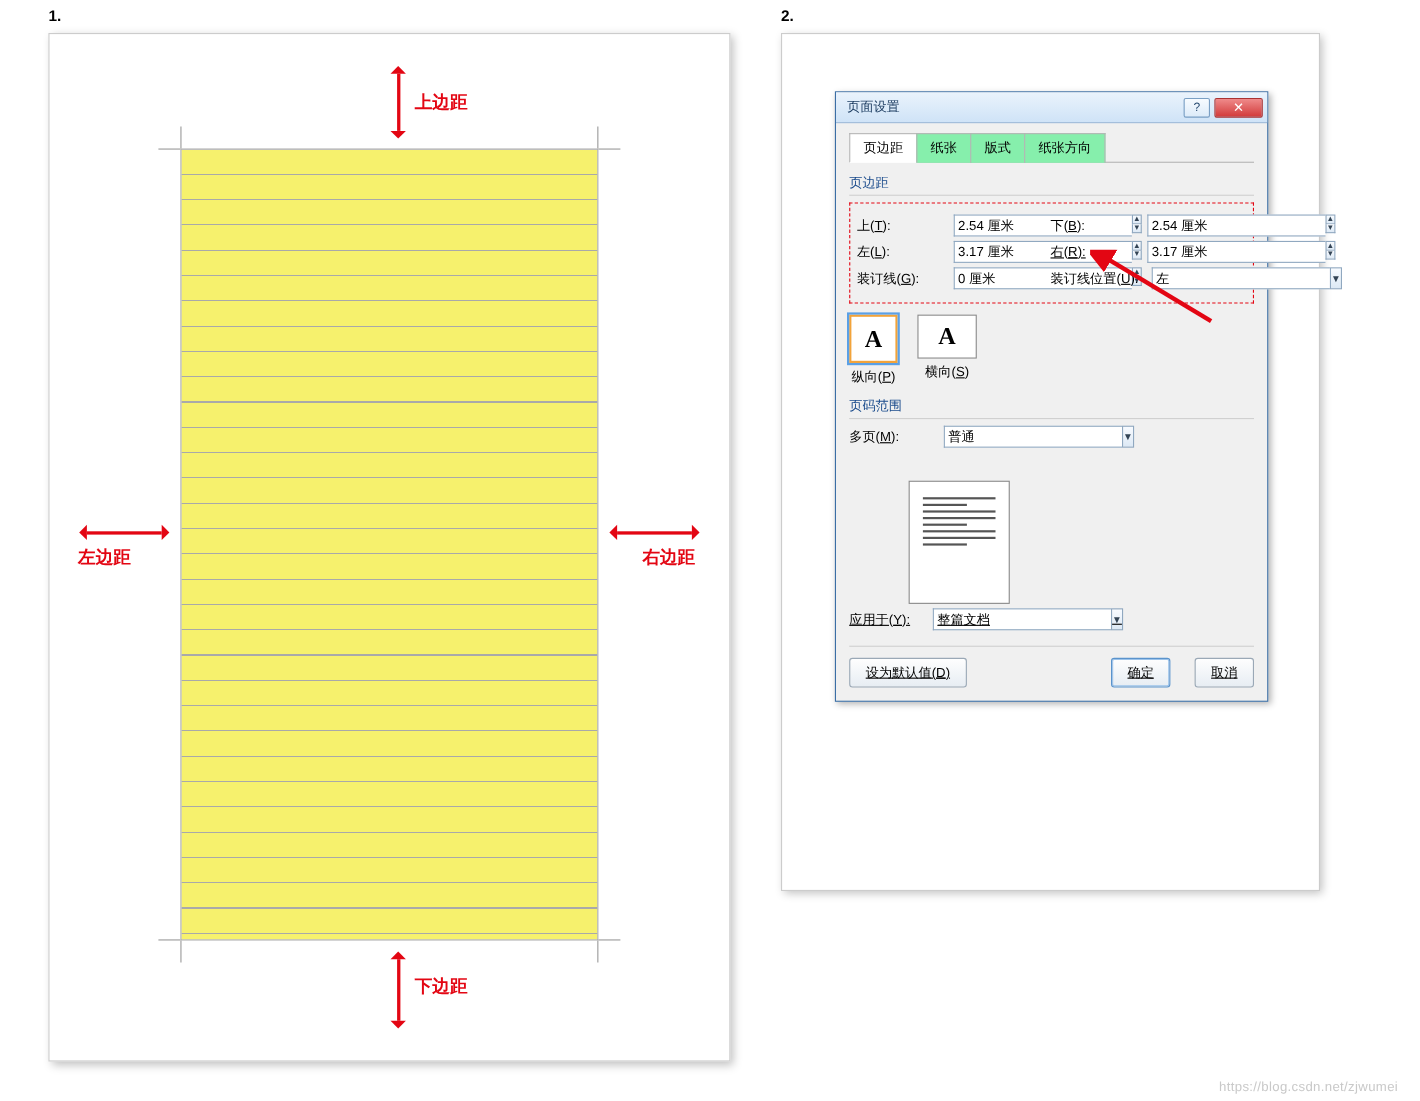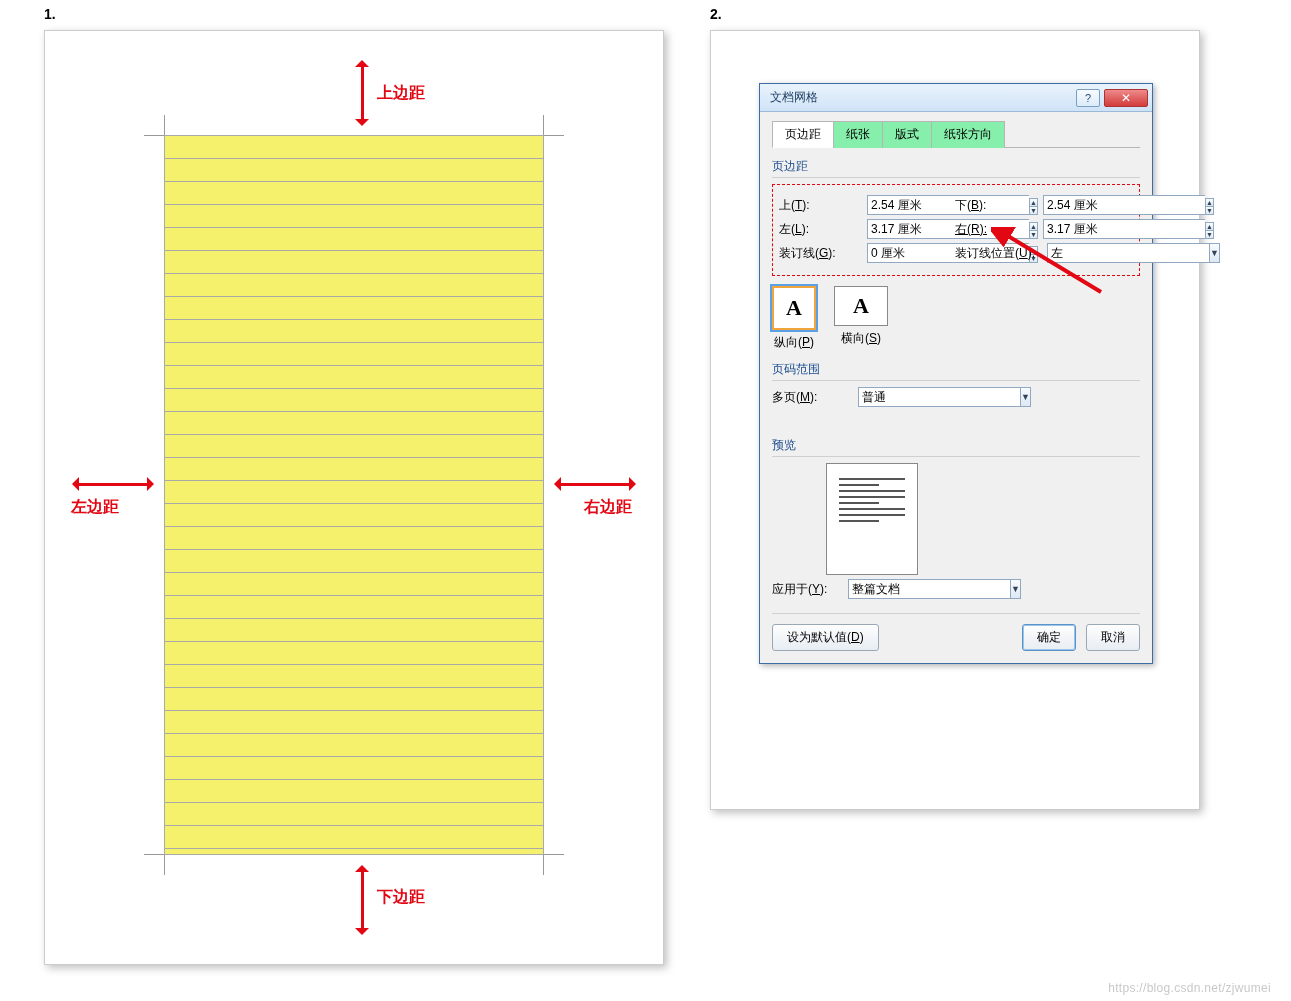--- a/index.html
+++ b/index.html
@@ -87,21 +87,21 @@
     padding:4px 12px; border:1px solid #b5b5b5; border-bottom:none;
     background:#86efac; margin-right:-1px; position:relative; top:1px;
   }
   .tab.active{ background:#fff; border-bottom:1px solid #fff; color:#000; }
   .group{ margin-top:10px; }
   .group-title{ color:#1a4b8c; border-bottom:1px solid #d0d0d0; padding-bottom:2px; margin-bottom:6px; }
   .redbox{ border:1px dashed #e30613; padding:6px 6px 8px; }
   .row{ display:flex; align-items:center; margin:4px 0; gap:6px; }
   .lbl{ width:62px; text-align:left; }
   .lbl2{ width:86px; text-align:left; }
-  .spin{ display:flex; align-items:flex-end; width:92px;padding-left:20px; }
+  .spin{ display:flex; align-items:flex-start; width:92px;padding-left:20px; }
   .spin input{
     flex:1; border:1px solid #90a8c0; border-right:none; padding:2px 3px; font-size:12px; height:20px;
   }
   .spin .btns{ width:16px; display:flex; flex-direction:column; }
   .spin .b{ flex:1; border:1px solid #90a8c0; background:linear-gradient(#f8fbff,#dde9f5);
             display:flex;align-items:center;justify-content:center; font-size:7px; color:#345;}
   .spin .b + .b{ border-top:none; }
   .combo{ display:flex; align-items:stretch; width:92px; }
   .combo input{ flex:1; border:1px solid #90a8c0; border-right:none; padding:2px 3px; height:20px; font-size:12px;}
   .combo .arrow{ width:18px;border:1px solid #90a8c0;background:linear-gradient(#f8fbff,#dde9f5);
@@ -118,21 +118,21 @@
   .orient .cap{ margin-top:4px; }
   .preview{
     width:92px;height:112px;border:1px solid #888;background:#fff;margin:6px 0 0 54px;
     padding:10px 12px;
   }
   .preview .ln{ height:2px;background:#555;margin:4px 0; }
   .preview .ln.short{ width:60%; }
   .btnrow{ display:flex; align-items:center; border-top:1px solid #d0d0d0; padding-top:10px; margin-top:14px;}
   .winbtn{
     border:1px solid #9aa8b6; background:linear-gradient(#fefefe,#e7edf3);
-    padding:4px 14px; border-radius:3px; font-size:12px;
+    padding:4px 14px; border-radius:3px; font-size:12px;text-decoration:underline;
   }
   .winbtn.primary{ border-color:#5a93cc; box-shadow:0 0 0 1px #9cc3ea inset; }
   .pointer-arrow{
     position:absolute; width:120px; height:70px; pointer-events:none;
   }
   .pointer-arrow svg{ width:100%; height:100%; }
 
   .watermark{position:absolute;right:20px;bottom:6px;color:#c9c9c9;font-size:12px;letter-spacing:.3px;}
   u{text-decoration:underline;}
 </style>
@@ -182,21 +182,21 @@
         <div class="shaft"></div>
         <div class="head r"></div>
     </div>
     <div class="margin-label" style="right:17px; top:452px;">右边距</div>
   </div>
 </div>
 
 <div id="panel2" class="panel">
   <div class="dialog">
     <div class="titlebar">
-      <span class="title">文档网格</span>
+      <span class="title">页面设置</span>
       <div class="tb-btn">
           <span>?</span>
         </div>
       <div class="tb-close">
           <span>✕</span>
         </div>
     </div>
     <div class="dialog-body">
       <div class="tabs">
         <div class="tab active">页边距</div>
@@ -280,45 +280,44 @@
         <div class="row">
           <span class="lbl"><span>多页(<u>M</u>):</span></span>
           <div class="combo" style="width:112px; margin-left:18px;">
             <input value="普通" style="">
             <div class="arrow">▼</div>
           </div>
         </div>
       </div>
 
       <div class="group" style="margin-top:30px;">
-        <div class="group-title">预览</div>
         <div class="preview">
           <div class="ln"></div>
             <div class="ln short"></div>
           <div class="ln"></div>
             <div class="ln"></div>
             <div class="ln short"></div>
           <div class="ln"></div>
             <div class="ln"></div>
             <div class="ln short"></div>
         </div>
       </div>
 
-      <div class="row" style="">
+      <div class="row" style="text-decoration:underline;">
         <span class="lbl" style="width:70px;"><span>应用于(<u>Y</u>):</span></span>
         <div class="combo" style="width:96px;">
           <input value="整篇文档" style="">
           <div class="arrow">▼</div>
         </div>
       </div>
 
       <div class="btnrow">
         <button class="winbtn"><span>设为默认值(<u>D</u>)</span></button>
         <div style="flex:1"></div>
-        <button class="winbtn primary" style="margin-right:10px;">确定</button>
+        <button class="winbtn primary" style="margin-right:22px;">确定</button>
         <button class="winbtn">取消</button>
       </div>
     </div>
   </div>
 
   <div class="pointer-arrow" style="left:280px; top:196px;">
     <svg viewBox="0 0 120 70">
       <defs>
         <marker id="ah" markerWidth="10" markerHeight="10" refX="2" refY="3" orient="auto">
           <path d="M0,0 L0,6 L8,3 z" fill="#e30613"></path>

